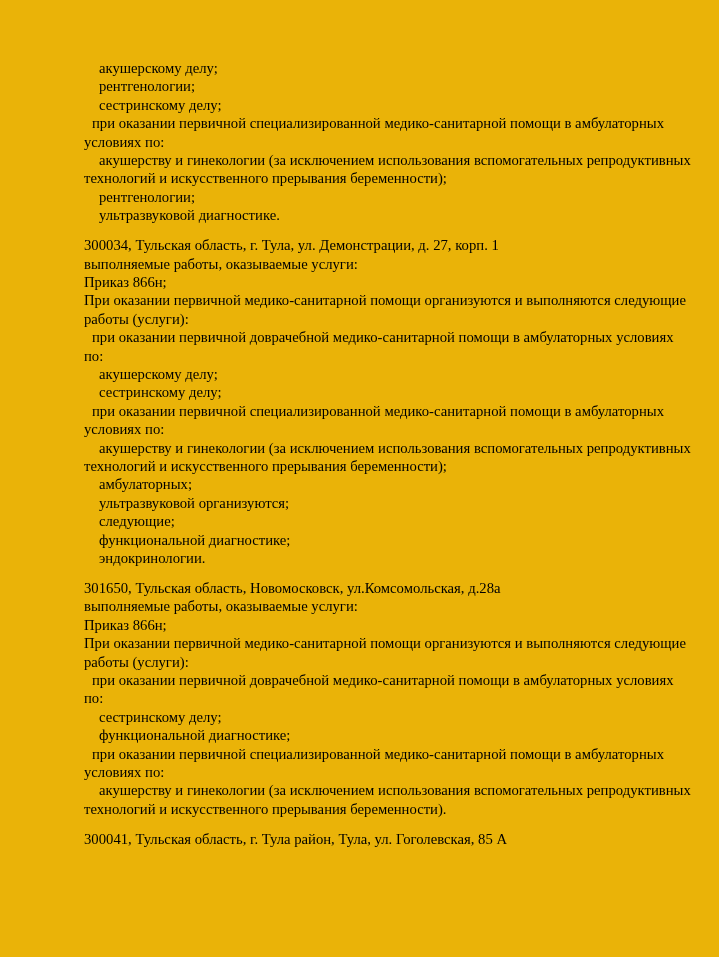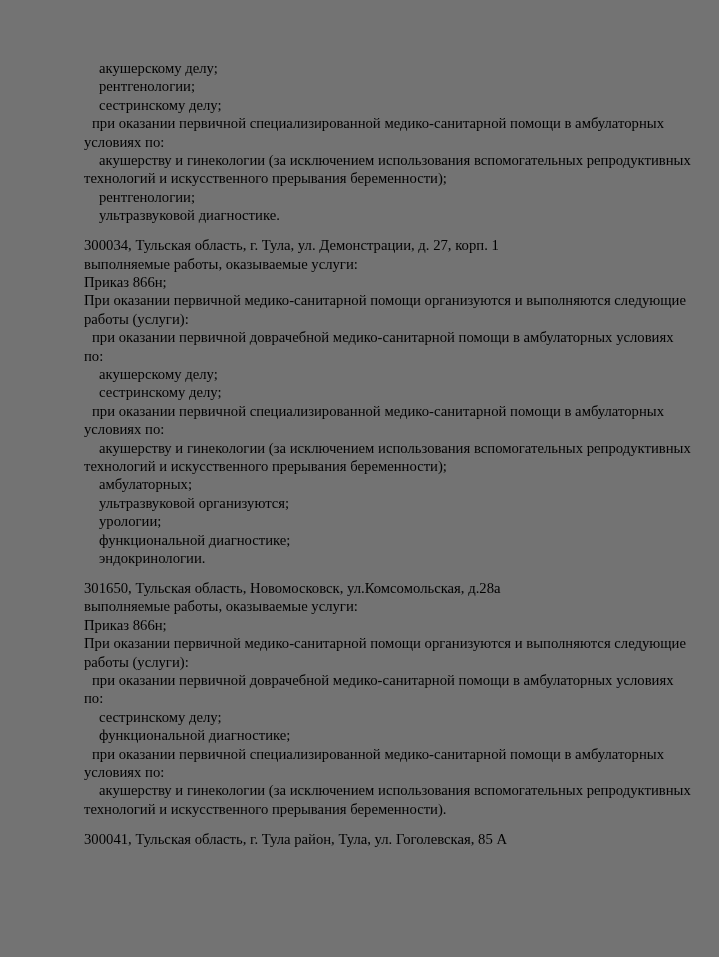--- a/index.html
+++ b/index.html
@@ -9,21 +9,21 @@
   body {
     background: #ffffff;
     width: 719px;
     height: 957px;
     overflow: hidden;
   }
   .page {
     position: relative;
     width: 719px;
     height: 957px;
-    background: #737373;
+    background: #eab308;
   }
   .content {
     position: absolute;
     left: 84px;
     top: 59px;
     width: 625px;
     font-family: "Liberation Serif", "DejaVu Serif", serif;
     font-size: 14.7px;
     line-height: 18.4px;
     color: #000000;
@@ -66,21 +66,21 @@
         <div class="line indent-1">при оказании первичной доврачебной медико-санитарной помощи в амбулаторных условиях</div>
         <div class="line indent-0">по:</div>
         <div class="line indent-2">акушерскому делу;</div>
         <div class="line indent-2">сестринскому делу;</div>
         <div class="line indent-1">при оказании первичной специализированной медико-санитарной помощи в амбулаторных</div>
         <div class="line indent-0">условиях по:</div>
         <div class="line indent-2">акушерству и гинекологии (за исключением использования вспомогательных репродуктивных</div>
         <div class="line indent-0">технологий и искусственного прерывания беременности);</div>
         <div class="line indent-2">амбулаторных;</div>
         <div class="line indent-2">ультразвуковой организуются;</div>
-        <div class="line indent-2">урологии;</div>
+        <div class="line indent-2">следующие;</div>
         <div class="line indent-2">функциональной диагностике;</div>
         <div class="line indent-2">эндокринологии.</div>
       </div>
       <div class="section">
         <div class="line indent-0">301650, Тульская область, Новомосковск, ул.Комсомольская, д.28а</div>
         <div class="line indent-0">выполняемые работы, оказываемые услуги:</div>
         <div class="line indent-0">Приказ 866н;</div>
         <div class="line indent-0">При оказании первичной медико-санитарной помощи организуются и выполняются следующие</div>
         <div class="line indent-0">работы (услуги):</div>
         <div class="line indent-1">при оказании первичной доврачебной медико-санитарной помощи в амбулаторных условиях</div>

